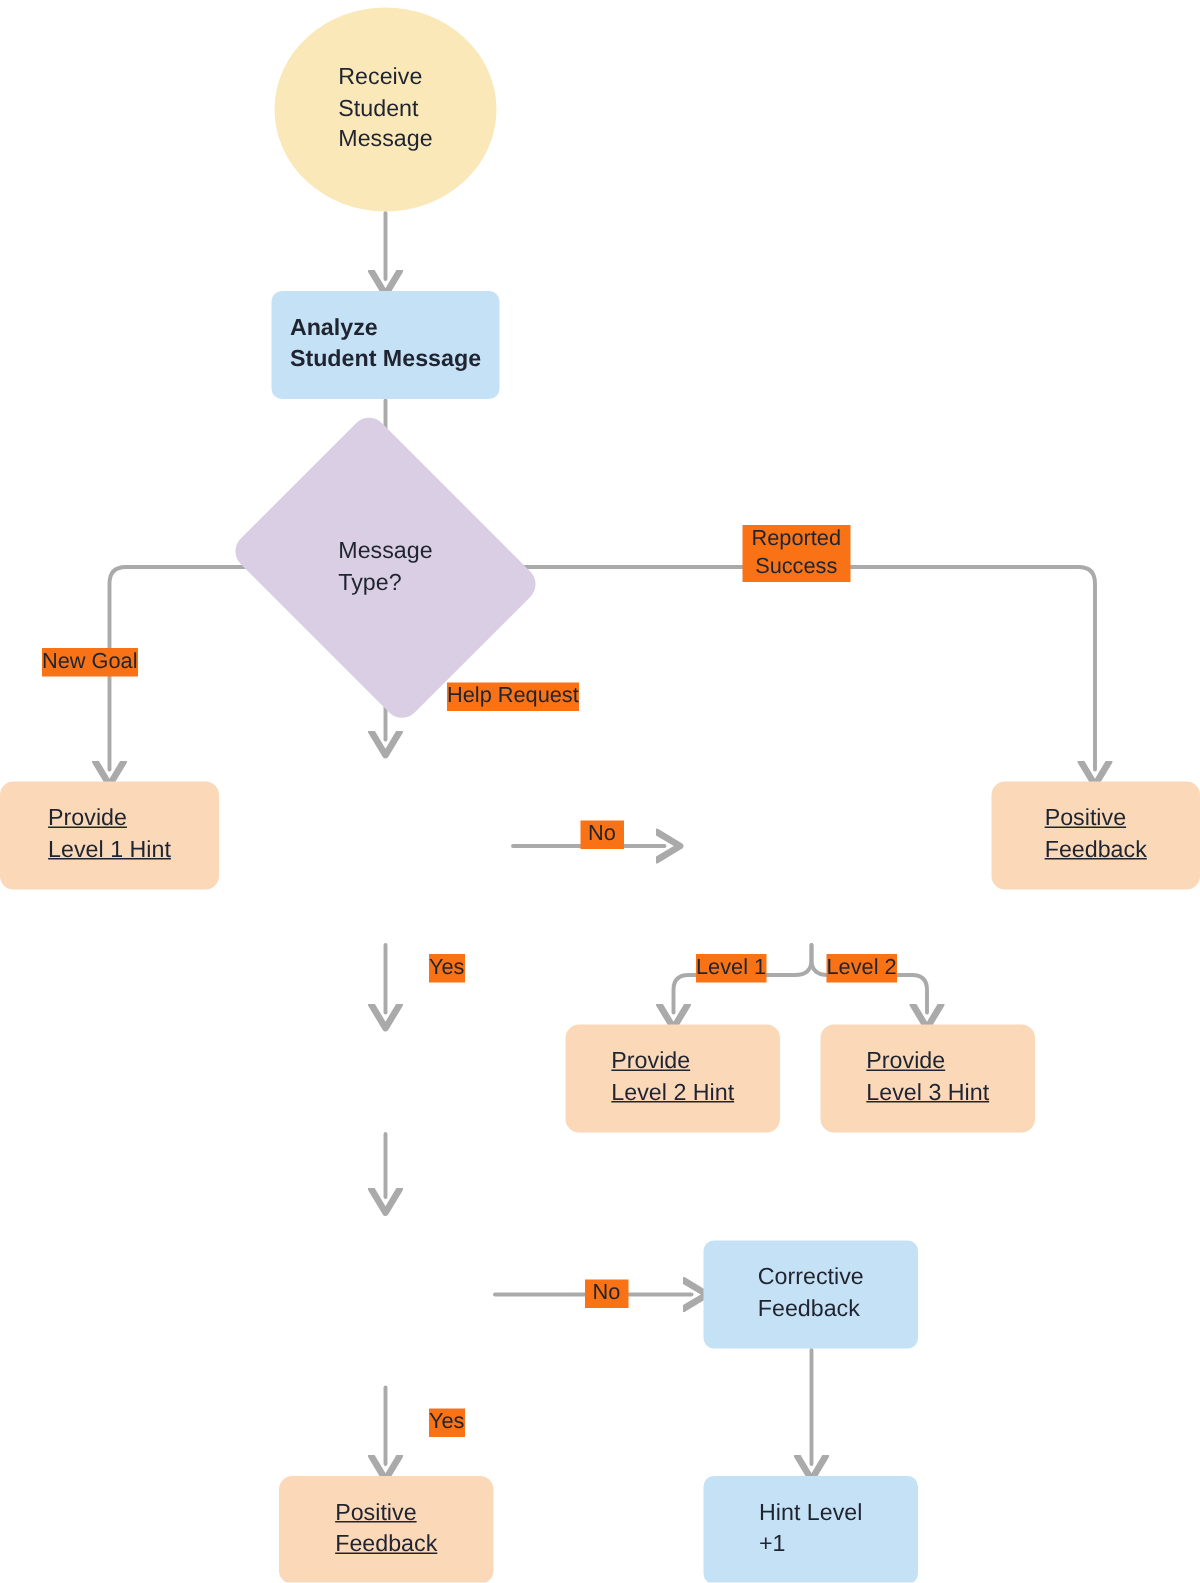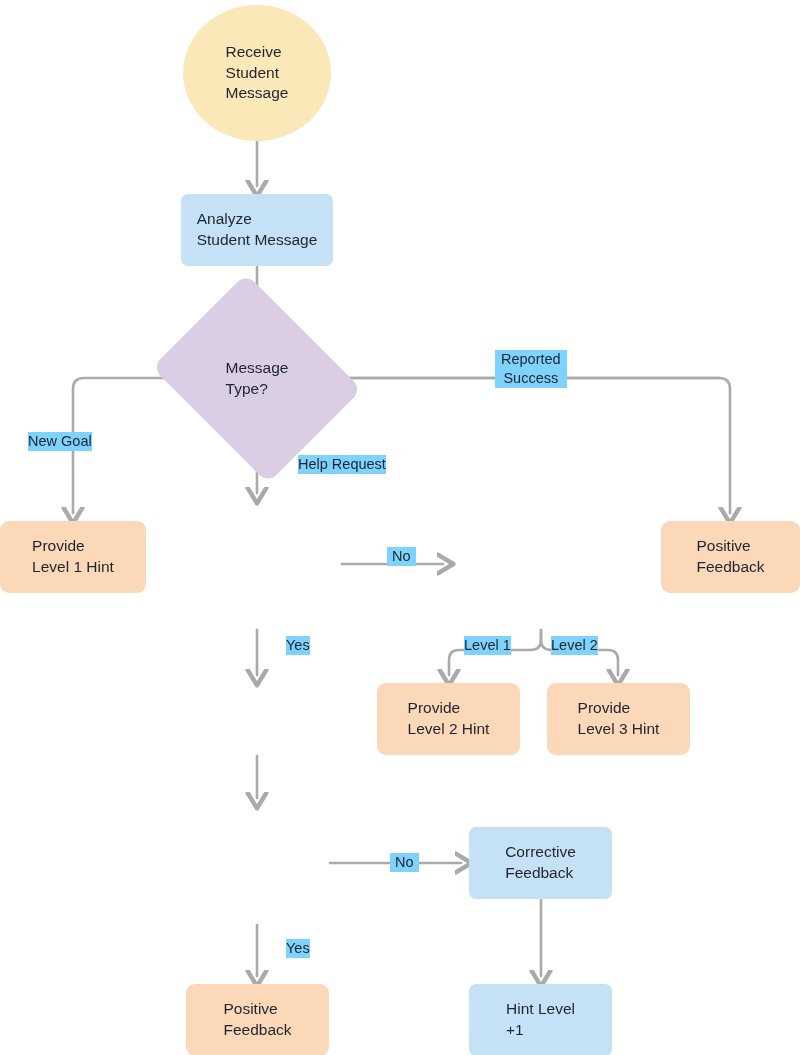--- a/index.html
+++ b/index.html
@@ -5,28 +5,28 @@
   html,body{margin:0;padding:0;background:#ffffff;}
   body{width:800px;height:1055px;position:relative;overflow:hidden;
        font-family:"Liberation Sans",sans-serif;color:#1f2430;}
   #canvas{position:absolute;left:0;top:0;width:800px;height:1055px;}
   svg.edges{position:absolute;left:0;top:0;width:800px;height:1055px;overflow:visible;}
   .node{position:absolute;box-sizing:border-box;display:flex;align-items:center;
         justify-content:center;text-align:left;line-height:1.34;z-index:2;}
   .node .lbl{white-space:pre-line;}
   .n-start{border-radius:50%;background:#fae8b8;font-size:15.5px;}
   .n-process{border-radius:7px;background:#c5e1f5;font-size:15.5px;}
-  .n-output{border-radius:9px;background:#fad8b8;font-size:15.5px;}
+  .n-output{border-radius:9px;background:#fad8b8;font-size:15.5px;text-decoration:underline;}
   .n-decision{background:transparent;font-size:15.5px;}
   .dia-shape{position:absolute;left:0;top:0;width:100%;height:100%;
              background:#d9cee4;border-radius:12px;
              transform:rotate(45deg);transform-origin:center;z-index:0;}
   .n-decision .lbl{position:relative;z-index:1;}
   .elabel{position:absolute;font-size:14.5px;color:#1f2430;text-align:center;
-          line-height:1.32;white-space:pre-line;z-index:3;background:#7dd3fc;}
+          line-height:1.32;white-space:pre-line;z-index:3;background:#f97316;}
 </style>
 </head>
 <body>
 
 <div id="canvas">
 
   <svg class="edges" viewBox="0 0 800 1055" xmlns="http://www.w3.org/2000/svg">
     <defs>
       <marker id="ah" markerWidth="9" markerHeight="9" refX="2.2" refY="4.5" orient="auto" markerUnits="strokeWidth">
         <path d="M0.2,0.9 L6.2,4.5 L0.2,8.1" fill="none" stroke="#aaaaaa" stroke-width="1.7" stroke-linecap="round" stroke-linejoin="round"></path>
@@ -51,21 +51,21 @@
       <path d="M341,378 L719,378"></path>
     </g>
   </svg>
 
   <div class="node n-start" style="left:183px;top:5px;width:148px;height:136px;">
     <span class="lbl">Receive
 Student
 Message</span>
   </div>
 
-  <div class="node n-process" style="left:181px;top:194px;width:152px;height:72px;">
+  <div class="node n-process" style="left:181px;top:194px;width:152px;height:72px;font-weight:bold;">
     <span class="lbl">Analyze
 Student Message</span>
   </div>
 
   <div class="node n-decision" style="left:175px;top:312px;width:164px;height:133px;">
     <span class="dia-shape"></span>
     <span class="lbl">Message
 Type?</span>
   </div>
 

